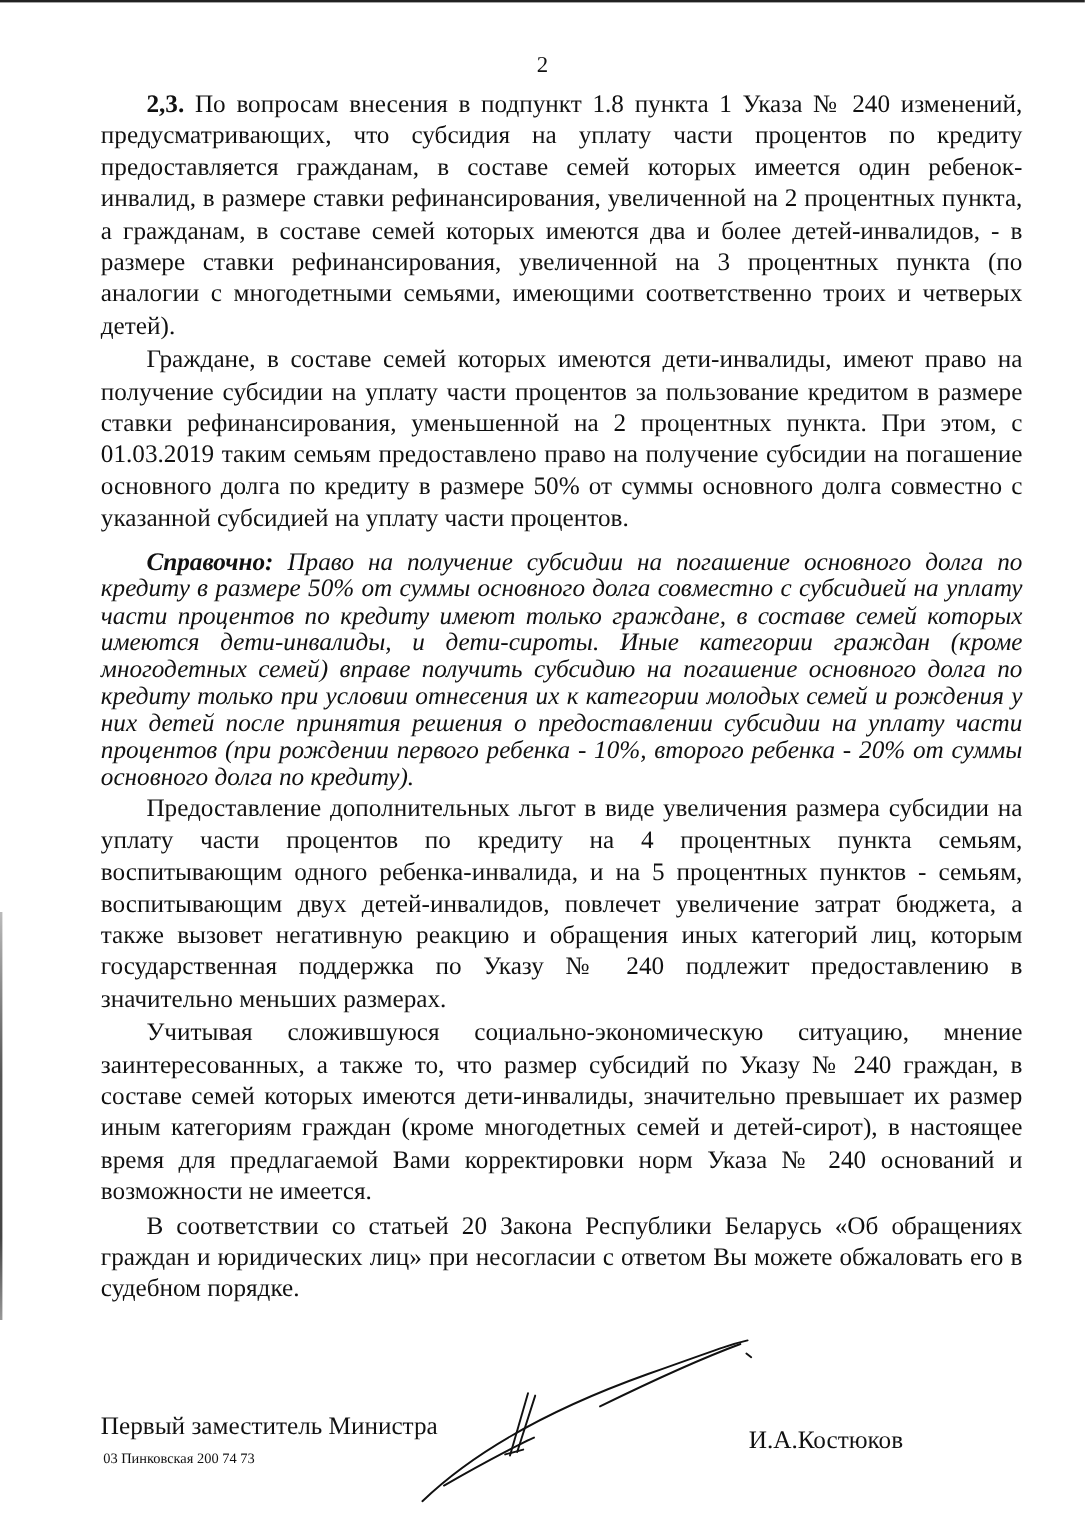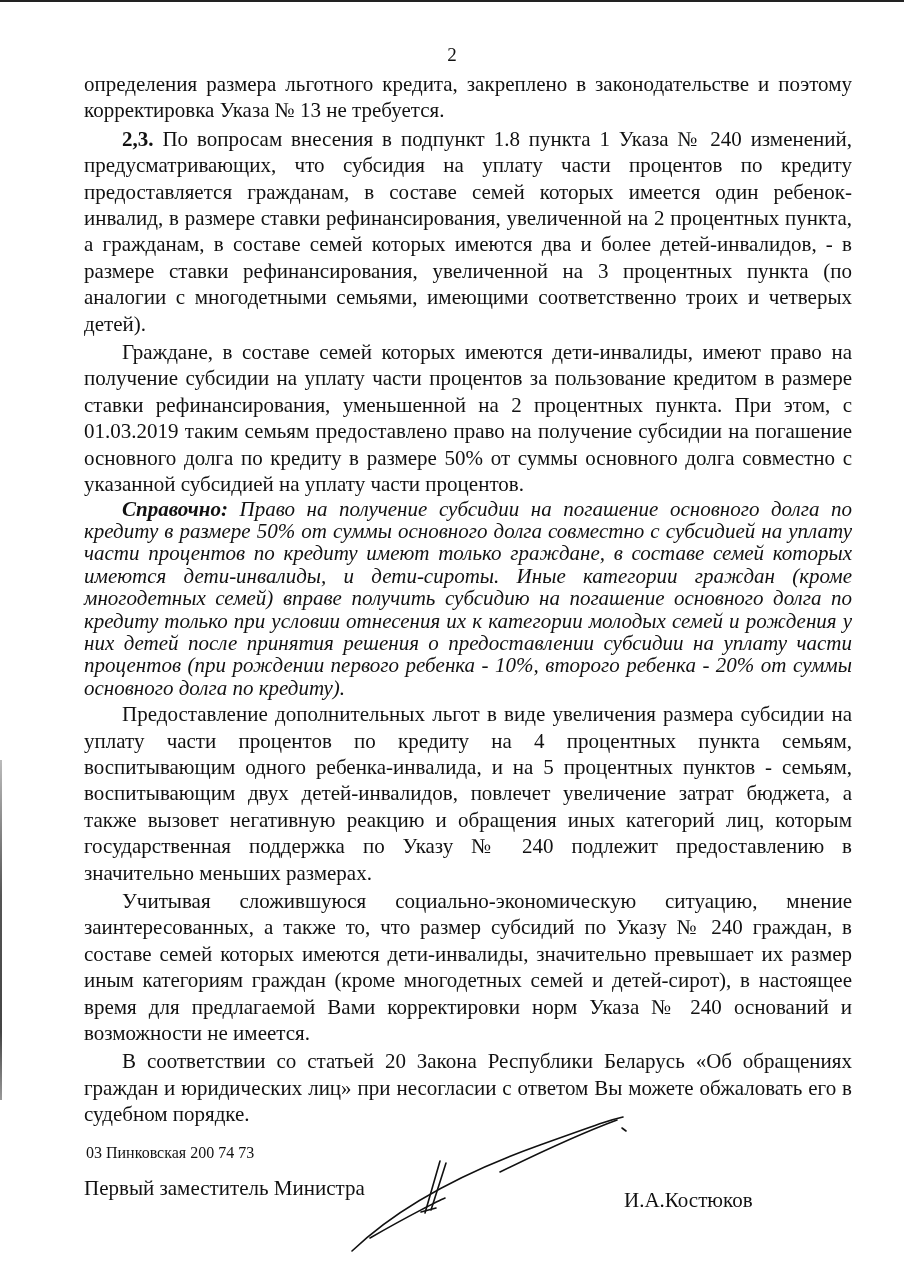--- a/index.html
+++ b/index.html
@@ -17,38 +17,37 @@
   }
   .body {
     position: absolute; left: 84px; top: 71px; width: 768px;
     font-size: 21px; line-height: 26.4px;
   }
   .body p { margin: 0; text-align: justify; text-indent: 38px; }
   .body p.no-indent { text-indent: 0; }
   .body p.note { font-style: italic; line-height: 22.6px; margin-top: 2px; margin-bottom: 4px; }
   .body p.note b { font-style: italic; font-weight: bold; }
   .body p.para { margin-top: 2px; }
-  .body p.note-2 { font-style: italic; line-height: 22.4px; margin-top: 0; margin-bottom: 2px; }
+  .body p.note-2 { font-style: italic; line-height: 22.4px; margin-top: 12px; margin-bottom: 2px; }
   .sig-row { position: absolute; left: 84px; top: 1164px; width: 768px; font-size: 21px; }
   .sig-title { position: absolute; left: 0; top: 12px; }
   .sig-name { position: absolute; left: 540px; top: 0; margin-top: 24px; }
-  .footer-note { position: absolute; left: 86px; top: 1144px; font-size: 16px; }
+  .footer-note { position: absolute; left: 86px; top: 1208px; font-size: 12px; }
   .signature { position: absolute; left: 0; top: 0; width: 904px; height: 1280px; pointer-events: none; }
 </style>
 </head>
 <body>
 
 <div class="page">
   <div class="top-edge"></div>
   <div class="left-edge"></div>
 
   <div class="page-number">2</div>
 
   <div class="body">
-    <p class="no-indent">определения размера льготного кредита, закреплено в законодательстве и поэтому корректировка Указа № 13 не требуется.</p>
 
 
     <p class="para"><b>2,3.</b><span> По вопросам внесения в подпункт 1.8 пункта 1 Указа № 240 изменений, предусматривающих, что субсидия на уплату части процентов по кредиту предоставляется гражданам, в составе семей которых имеется один ребенок-инвалид, в размере ставки рефинансирования, увеличенной на 2 процентных пункта, а гражданам, в составе семей которых имеются два и более детей-инвалидов, - в размере ставки рефинансирования, увеличенной на 3 процентных пункта (по аналогии с многодетными семьями, имеющими соответственно троих и четверых детей).</span></p>
 
     <p class="para">Граждане, в составе семей которых имеются дети-инвалиды, имеют право на получение субсидии на уплату части процентов за пользование кредитом в размере ставки рефинансирования, уменьшенной на 2 процентных пункта. При этом, с 01.03.2019 таким семьям предоставлено право на получение субсидии на погашение основного долга по кредиту в размере 50% от суммы основного долга совместно с указанной субсидией на уплату части процентов.</p>
 
     <p class="note-2"><b>Справочно:</b><span> Право на получение субсидии на погашение основного долга по кредиту в размере 50% от суммы основного долга совместно с субсидией на уплату части процентов по кредиту имеют только граждане, в составе семей которых имеются дети-инвалиды, и дети-сироты. Иные категории граждан (кроме многодетных семей) вправе получить субсидию на погашение основного долга по кредиту только при условии отнесения их к категории молодых семей и рождения у них детей после принятия решения о предоставлении субсидии на уплату части процентов (при рождении первого ребенка - 10%, второго ребенка - 20% от суммы основного долга по кредиту).</span></p>
 
     <p class="para">Предоставление дополнительных льгот в виде увеличения размера субсидии на уплату части процентов по кредиту на 4 процентных пункта семьям, воспитывающим одного ребенка-инвалида, и на 5 процентных пунктов - семьям, воспитывающим двух детей-инвалидов, повлечет увеличение затрат бюджета, а также вызовет негативную реакцию и обращения иных категорий лиц, которым государственная поддержка по Указу № 240 подлежит предоставлению в значительно меньших размерах.</p>
 

